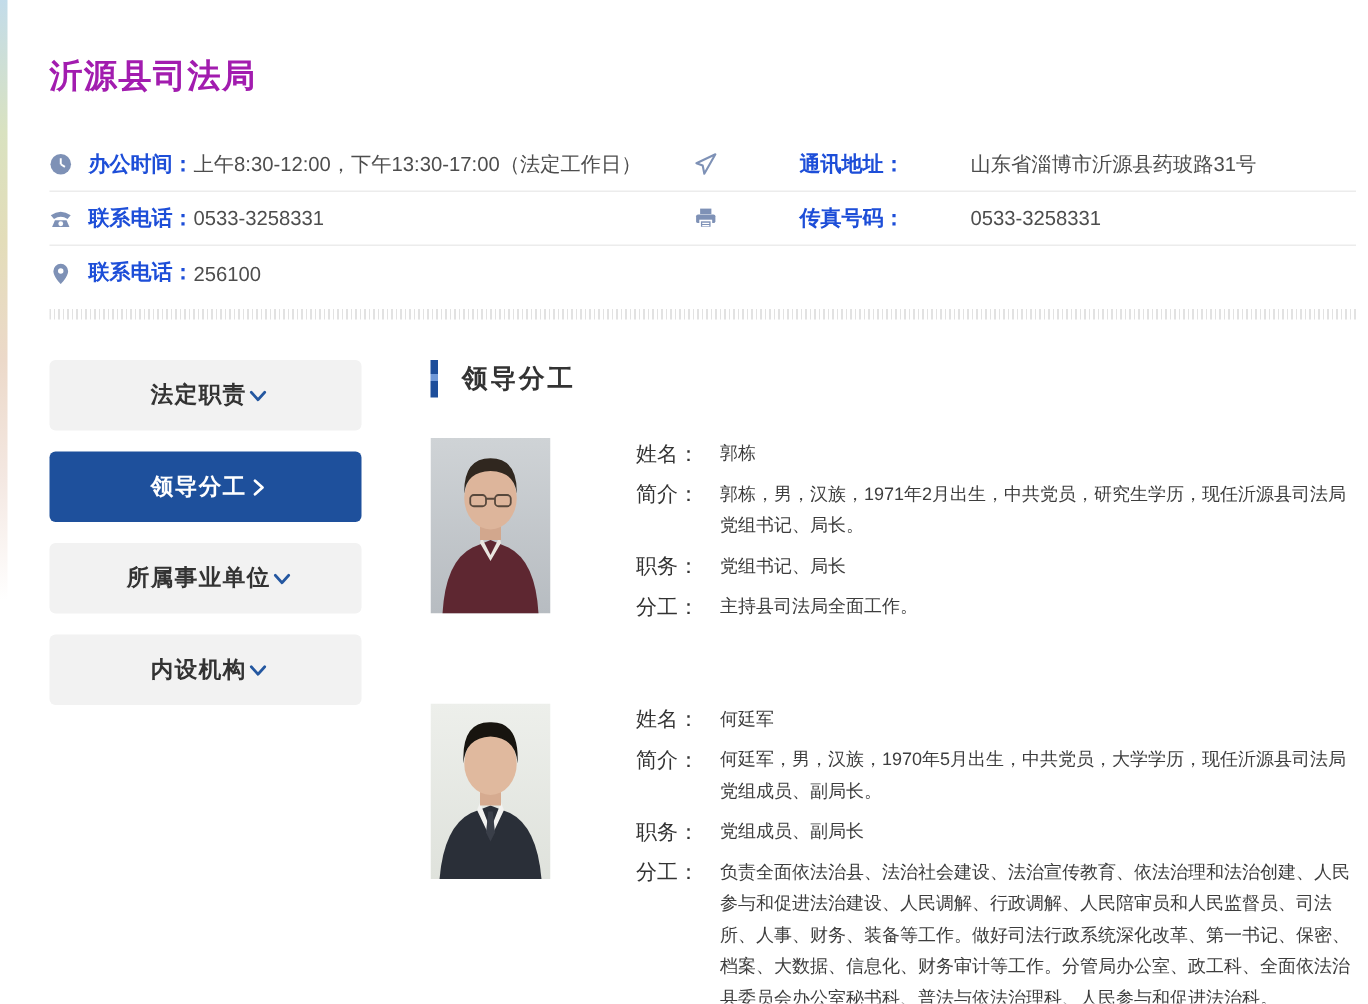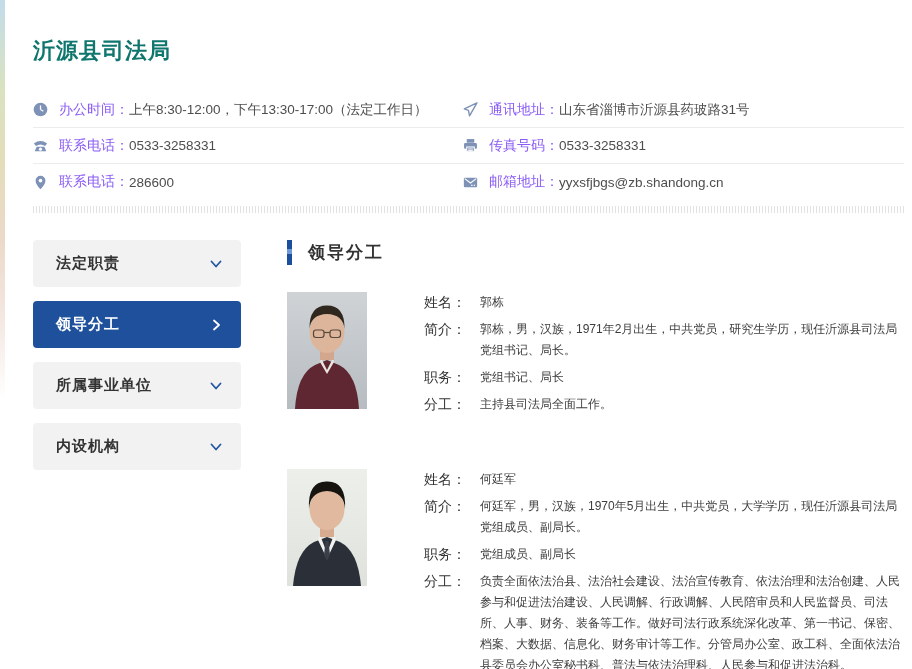--- a/index.html
+++ b/index.html
@@ -4,41 +4,41 @@
 <style>
   * { margin:0; padding:0; box-sizing:border-box; }
   html,body { width:912px; height:669px; background:#ffffff; overflow:hidden;
     font-family:"Liberation Sans","DejaVu Sans",sans-serif; color:#333; }
 
   .bg-sliver { position:absolute; left:0; top:0; width:5px; height:400px;
     background:linear-gradient(180deg,#c3dcea 0%,#d9e2c0 22%,#e3ddb9 40%,#ecd9c9 60%,#f4e8e2 80%,#ffffff 100%); }
 
   .page { position:relative; padding:0 8px 0 33px; }
 
-  .page-title { margin-top:36px; font-size:22px; font-weight:bold; color:#0f766e; letter-spacing:1px; }
+  .page-title { margin-top:36px; font-size:22px; font-weight:bold; color:#a21caf; letter-spacing:1px; }
 
   
   .contact { margin-top:26px; }
   .contact-row { display:flex; align-items:center; height:36px; border-bottom:1px solid #ececec; }
   .contact-row:last-child { border-bottom:none; }
   .contact-cell { display:flex; align-items:center; }
   .contact-cell.left { flex:0 0 430px; }
-  .contact-cell.right { flex:1; }
+  .contact-cell.right { flex:1;gap:44px; }
   .c-icon { width:15px; height:15px; margin-right:11px; flex:0 0 15px; }
-  .c-label { font-size:14px; font-weight:normal; color:#8b5cf6; white-space:nowrap; }
+  .c-label { font-size:14px; font-weight:bold; color:#1d4ed8; white-space:nowrap; }
   .c-value { font-size:13.5px; color:#4d4d4d; white-space:nowrap; }
 
   .dotted-sep { margin-top:6px; height:7px;
     background-image:repeating-linear-gradient(90deg,#e2e2e2 0,#e2e2e2 1px,transparent 1px,transparent 3px); }
 
   
   .main { display:flex; margin-top:27px; }
 
   .sidebar { flex:0 0 208px; }
-  .side-item { display:flex; align-items:center; justify-content:space-between;
+  .side-item { display:flex; align-items:center; justify-content:center;
     height:47px; margin-bottom:14px; padding:0 18px 0 23px; background:#f2f2f2;
     border-radius:4px; cursor:pointer; }
   .side-item .lbl { font-size:15px; font-weight:bold; color:#333; letter-spacing:1px; }
   .side-item.active { background:#1e509c; }
   .side-item.active .lbl { color:#ffffff; }
   .chev { width:14px; height:14px; }
 
   .content { flex:1; margin-left:46px; }
   .section-head { display:flex; align-items:center; }
   .section-marker { width:5px; height:25px; margin-right:16px;
@@ -106,31 +106,21 @@
       </div>
     </div>
 
     <div class="contact-row">
       <div class="contact-cell left">
         <svg class="c-icon" viewBox="0 0 14 14">
           <path d="M7,0.8 a4.6,4.6 0 0 1 4.6,4.6 c0,3.4 -4.6,8 -4.6,8 s-4.6,-4.6 -4.6,-8 A4.6,4.6 0 0 1 7,0.8 Z" fill="#7e91b6"></path>
           <circle cx="7" cy="5.3" r="1.7" fill="#fff"></circle>
         </svg>
         <span class="c-label">联系电话：</span>
-        <span class="c-value">286600</span>
-      </div>
-      <div class="contact-cell right">
-        <svg class="c-icon" viewBox="0 0 14 14">
-          <rect x="0.8" y="2.6" width="12.4" height="8.8" rx="1" fill="#7e91b6"></rect>
-          <polyline points="1.6,3.4 7,7.4 12.4,3.4" fill="none" stroke="#fff" stroke-width="1.1"></polyline>
-          <line x1="7.6" y1="9.6" x2="8.9" y2="9.6" stroke="#fff" stroke-width="1.1"></line>
-          <line x1="10" y1="9.6" x2="11.3" y2="9.6" stroke="#fff" stroke-width="1.1"></line>
-        </svg>
-        <span class="c-label">邮箱地址：</span>
-        <span class="c-value">yyxsfjbgs@zb.shandong.cn</span>
+        <span class="c-value">256100</span>
       </div>
     </div>
   </div>
 
   <div class="dotted-sep"></div>
 
   <div class="main">
 
     <div class="sidebar">
       <div class="side-item">

